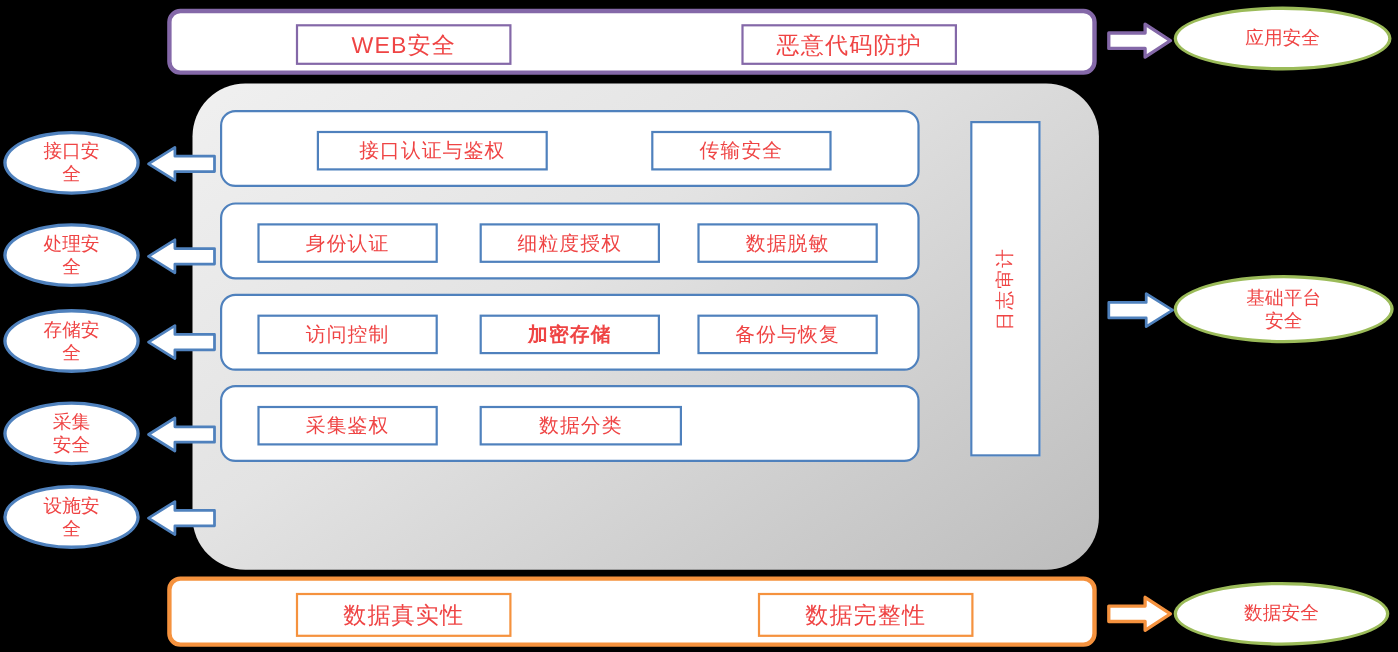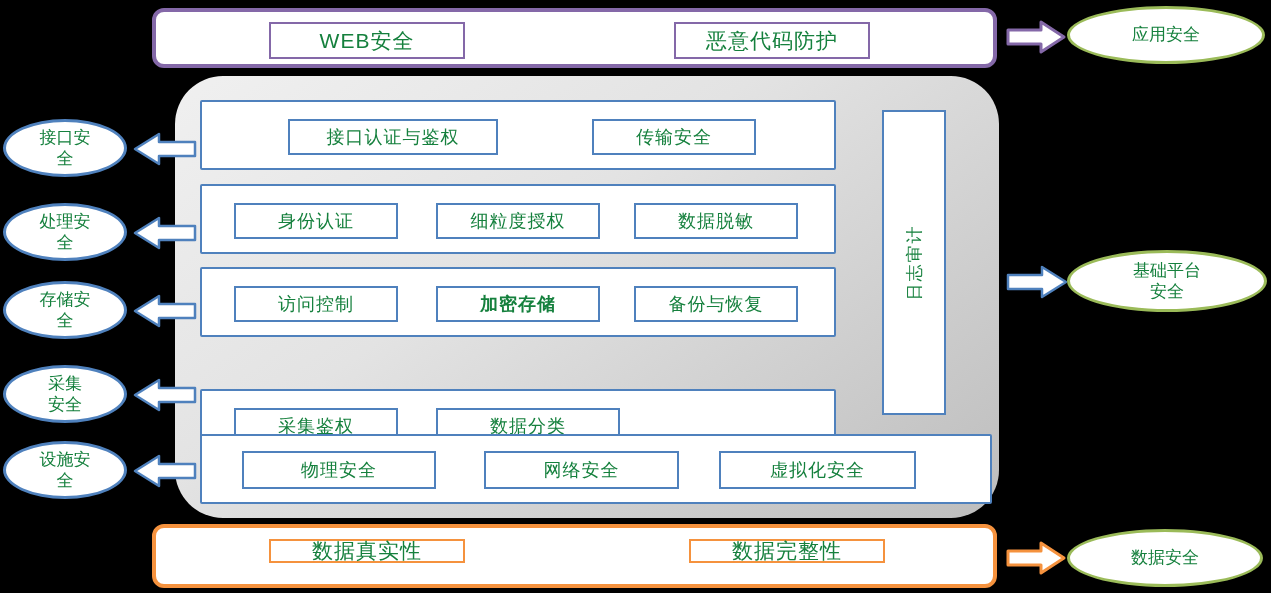--- a/index.html
+++ b/index.html
@@ -1,43 +1,43 @@
 <!DOCTYPE html>
 <html><head>
 <meta charset="utf-8">
 <style>
   html,body{margin:0;padding:0;background:#000;}
   #canvas{
     position:relative;width:1271px;height:593px;background:#000;overflow:hidden;
-    font-family:"Liberation Sans","DejaVu Sans",sans-serif;color:#15803d;
+    font-family:"Liberation Sans","DejaVu Sans",sans-serif;color:#ef4444;
   }
   
   .bar{
     position:absolute;left:152px;width:845px;height:60px;background:#fff;
     border-radius:12px;display:flex;align-items:center;box-sizing:border-box;
   }
   .bar.top{top:8px;border:4px solid #8468A8;}
   .bar.bottom{top:524px;height:64px;border:4px solid #F5923E;}
   .bar-box{
     position:absolute;height:37px;background:#fff;display:flex;align-items:center;justify-content:center;
     font-size:21px;letter-spacing:1px;box-sizing:border-box;
   }
   .bar.top .bar-box{border:2px solid #8468A8;top:10px;}
-  .bar.bottom .bar-box{border:2px solid #F5923E;top:11px;height:24px;}
+  .bar.bottom .bar-box{border:2px solid #F5923E;top:11px;height:40px;}
   .dots{position:absolute;left:545px;width:60px;text-align:center;font-size:26px;font-weight:bold;top:8px;}
   .bar.bottom .dots{top:10px;}
   
   #platform{
     position:absolute;left:175px;top:76px;width:824px;height:442px;
     background:linear-gradient(145deg,#f0f0f0 0%,#e3e3e3 40%,#bdbdbd 100%);
     border-radius:48px;
   }
   .row{
     position:absolute;left:25px;width:636px;height:70px;background:#fff;
-    border:2px solid #4F81BD;border-radius:2px;box-sizing:border-box;
+    border:2px solid #4F81BD;border-radius:14px;box-sizing:border-box;
   }
   .row.wide{width:792px;}
   .cell{
     position:absolute;top:17px;height:36px;background:#fff;border:2px solid #4F81BD;
     display:flex;align-items:center;justify-content:center;font-size:18px;
     letter-spacing:1px;box-sizing:border-box;
   }
   .row.wide .cell{top:15px;height:38px;}
   #audit-box{
     position:absolute;left:707px;top:34px;width:64px;height:305px;background:#fff;
@@ -87,30 +87,25 @@
       <div class="cell" style="left:432px;width:164px;">数据脱敏</div>
       <div class="cell" style="left:234px;width:164px;">细粒度授权</div>
     </div>
 
     <div class="row" style="top:191px;">
       <div class="cell" style="left:32px;width:164px;">访问控制</div>
       <div class="cell" style="left:234px;width:164px;font-weight:bold;">加密存储</div>
       <div class="cell" style="left:432px;width:164px;">备份与恢复</div>
     </div>
 
-    <div class="row" style="top:274px;margin-top:39px;">
+    <div class="row" style="top:274px;">
       <div class="cell" style="left:32px;width:164px;">采集鉴权</div>
       <div class="cell" style="left:234px;width:184px;">数据分类</div>
     </div>
 
-    <div class="row wide" style="top:358px;">
-      <div class="cell" style="left:40px;width:194px;">物理安全</div>
-      <div class="cell" style="left:282px;width:195px;">网络安全</div>
-      <div class="cell" style="left:517px;width:197px;">虚拟化安全</div>
-    </div>
 
     <div id="audit-box">
       <span class="vtext">日志审计</span>
     </div>
   </div>
 
   <div class="ellipse blue" style="top:119px;">接口安
 全</div>
   <div class="arrow" style="left:133px;top:132px;">
     <svg width="64" height="34" viewBox="0 0 64 34">

